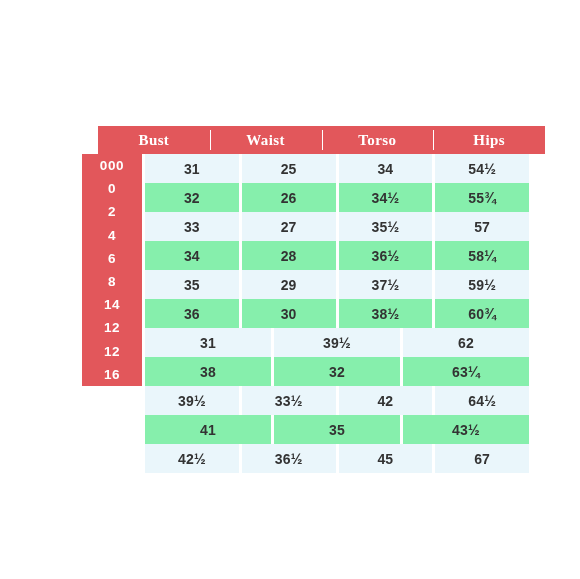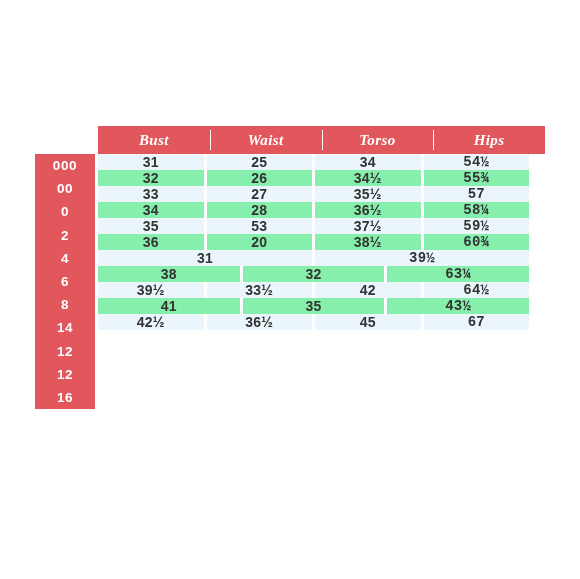--- a/index.html
+++ b/index.html
@@ -40,21 +40,20 @@
     background: #e2575b;
     color: #ffffff;
     font-family: "Liberation Serif", serif;
     font-weight: 700;
     font-size: 15px;
     display: flex;
     align-items: center;
     justify-content: center;
     letter-spacing: 0.4px;
     position: relative;
-    font-style: italic;
   }
   .header-cell + .header-cell::before {
     content: "";
     position: absolute;
     left: 0;
     top: 4px;
     bottom: 4px;
     width: 1px;
     background: #ffffff;
   }
@@ -62,52 +61,53 @@
   
   .chart-body {
     display: flex;
     align-items: flex-start;
   }
 
   .size-rail {
     width: 60px;
     background: #e2575b;
     flex: 0 0 60px;
+    margin-left: 47px;
   }
   .size-cell {
     height: 23.2px;
     color: #ffffff;
     font-size: 13.5px;
     font-weight: 600;
     display: flex;
     align-items: center;
     justify-content: center;
     letter-spacing: 0.6px;
   }
 
   .data-grid {
     flex: 1 1 auto;
     margin-left: 3px;
   }
   .data-row {
     display: flex;
-    height: 16px;
+    height: 29px;
   }
   .data-cell {
     flex: 1 1 0;
     display: flex;
     align-items: center;
     justify-content: center;
     font-size: 14px;
     color: #333333;
     font-weight: 600;
     margin-right: 3px;
     letter-spacing: 0.2px;
   }
-  .data-cell:last-child { margin-right: 16px; font-family: Liberation Mono, monospace; }
+  .data-cell:last-child { margin-right: 16px; }
 
   .row-a .data-cell { background: #eaf6fb; }
   .row-b .data-cell { background: #86efac; }
 </style>
 </head>
 <body>
 
 <div id="chart-root">
 
   <div class="size-chart">
@@ -116,21 +116,20 @@
       <div class="header-cell">Bust</div>
       <div class="header-cell">Waist</div>
       <div class="header-cell">Torso</div>
       <div class="header-cell">Hips</div>
     </div>
 
     <div class="chart-body">
 
       <div class="size-rail">
         <div class="size-cell">000</div>
-        <div class="size-cell">00</div>
         <div class="size-cell">0</div>
         <div class="size-cell">2</div>
         <div class="size-cell">4</div>
         <div class="size-cell">6</div>
         <div class="size-cell">8</div>
         <div class="size-cell">14</div>
         <div class="size-cell">12</div>
         <div class="size-cell">12</div>
         <div class="size-cell">16</div>
       </div>
@@ -160,35 +159,36 @@
 
         <div class="data-row row-b">
           <div class="data-cell">34</div>
           <div class="data-cell">28</div>
           <div class="data-cell">36½</div>
           <div class="data-cell">58¼</div>
         </div>
 
         <div class="data-row row-a">
           <div class="data-cell">35</div>
-          <div class="data-cell">53</div>
+          <div class="data-cell">29</div>
           <div class="data-cell">37½</div>
           <div class="data-cell">59½</div>
         </div>
 
         <div class="data-row row-b">
           <div class="data-cell">36</div>
-          <div class="data-cell">20</div>
+          <div class="data-cell">30</div>
           <div class="data-cell">38½</div>
           <div class="data-cell">60¾</div>
         </div>
 
         <div class="data-row row-a">
           <div class="data-cell">31</div>
           <div class="data-cell">39½</div>
+          <div class="data-cell">62</div>
         </div>
 
         <div class="data-row row-b">
           <div class="data-cell">38</div>
           <div class="data-cell">32</div>
           <div class="data-cell">63¼</div>
         </div>
 
         <div class="data-row row-a">
           <div class="data-cell">39½</div>

